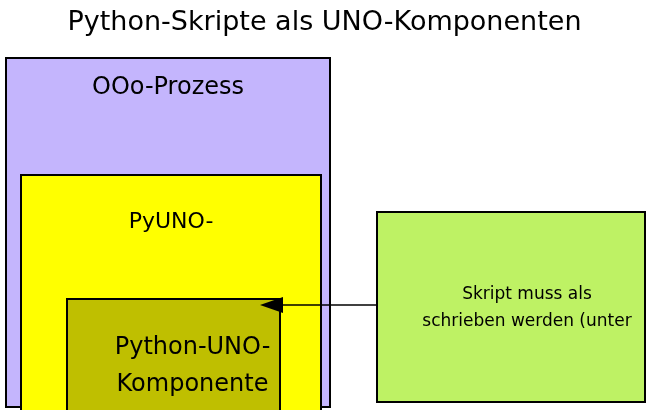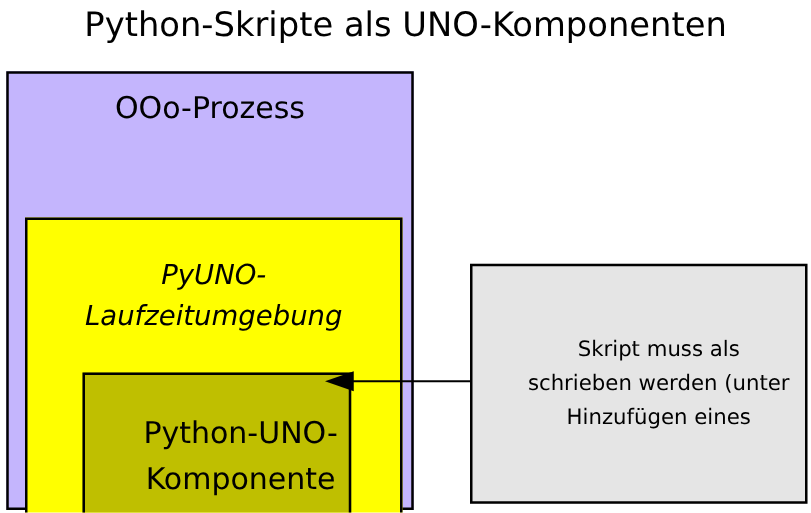--- a/index.html
+++ b/index.html
@@ -74,21 +74,20 @@
     position: absolute;
     left: 0;
     top: 28px;
     width: 100%;
     text-align: center;
     font-size: 22px;
     line-height: 33px;
   }
   .box-pyuno-label span {
     display: block;
-    font-style: italic;
   }
 
   
   .box-component {
     position: absolute;
     left: 44px;
     top: 122px;
     width: 215px;
     height: 134px;
     box-sizing: border-box;
@@ -110,21 +109,21 @@
   }
 
   
   .box-note {
     position: absolute;
     left: 376px;
     top: 211px;
     width: 270px;
     height: 192px;
     box-sizing: border-box;
-    background: #e5e5e5;
+    background: #bef264;
     border: 2px solid #000000;
     display: flex;
     align-items: center;
     justify-content: center;
     padding-left: 32px;
   }
   .box-note-label {
     width: 100%;
     text-align: center;
     font-size: 17px;
@@ -150,37 +149,35 @@
 <div class="diagram">
 
   <div class="title">Python-Skripte als UNO-Komponenten</div>
 
   <div class="box-ooo">
     <div class="box-ooo-label">OOo-Prozess</div>
 
     <div class="box-pyuno">
       <div class="box-pyuno-label">
         <span>PyUNO-</span>
-        <span>Laufzeitumgebung</span>
       </div>
 
       <div class="box-component">
         <div class="box-component-label">
           <span>Python-UNO-</span>
           <span>Komponente</span>
         </div>
       </div>
     </div>
   </div>
 
   <div class="box-note">
     <div class="box-note-label">
       <span>Skript muss als</span>
       <span>schrieben werden (unter</span>
-      <span>Hinzufügen eines</span>
     </div>
   </div>
 
   <svg class="connector" width="649" height="410" viewBox="0 0 649 410">
     <line x1="376" y1="305" x2="274" y2="305" stroke="#000000" stroke-width="1.6"></line>
     <polygon points="260,305 283,297 283,313" fill="#000000"></polygon>
   </svg>
 
 </div>
 

